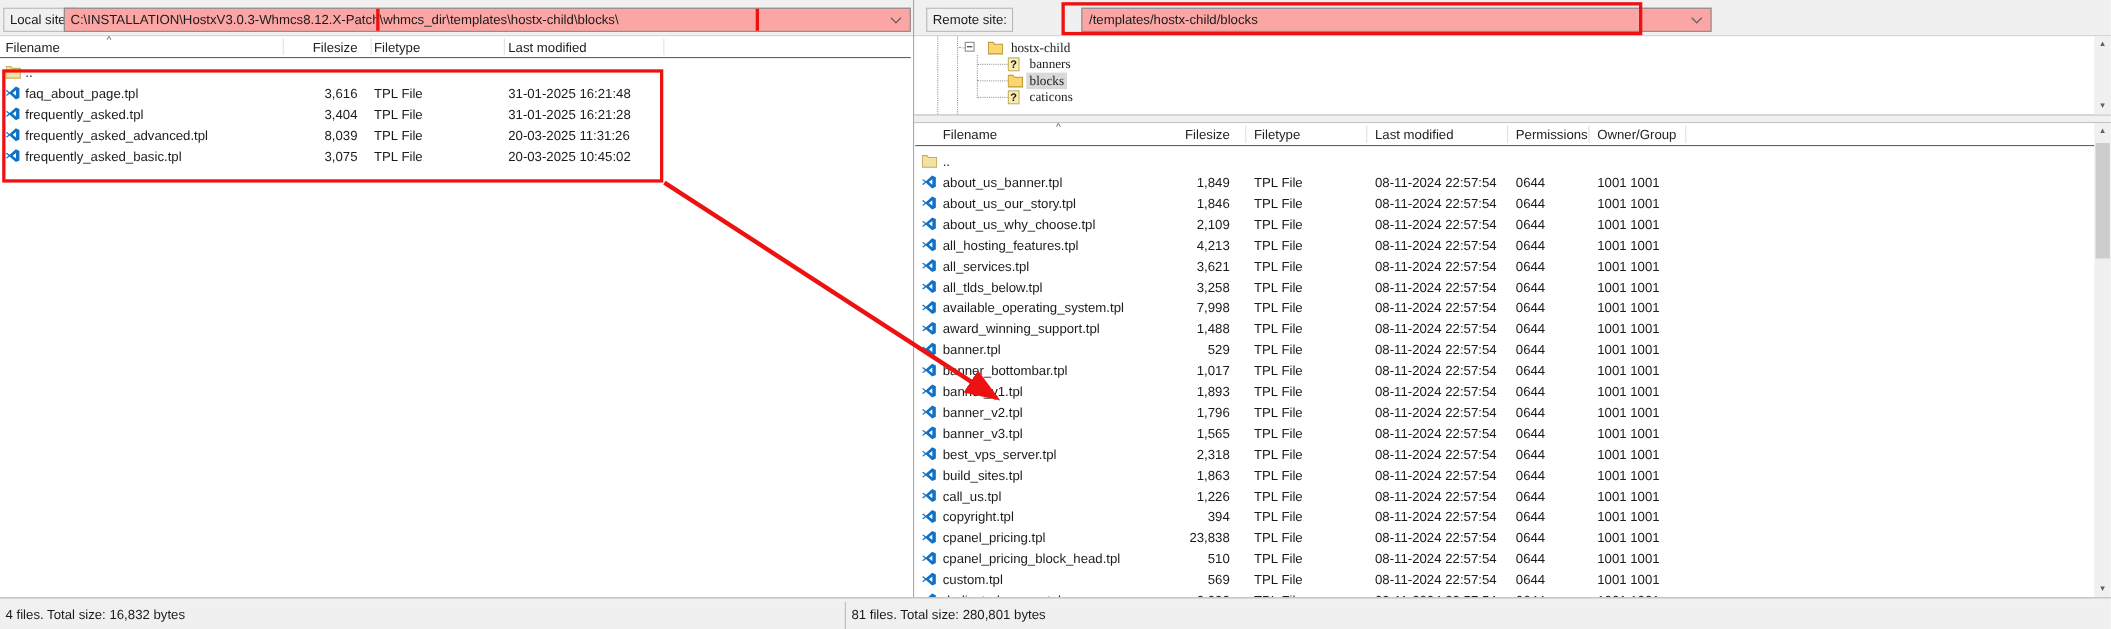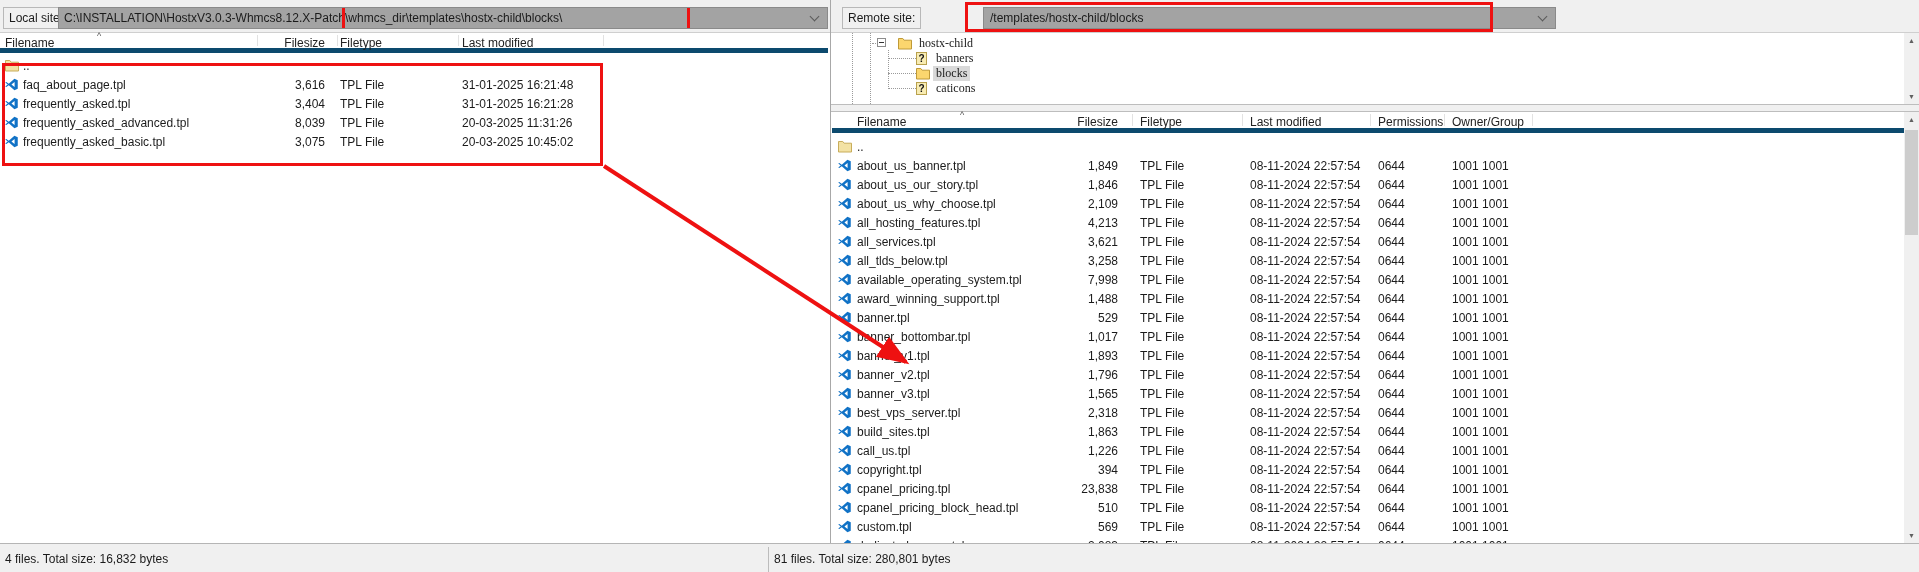--- a/index.html
+++ b/index.html
@@ -5,34 +5,34 @@
   * { box-sizing: border-box; margin: 0; padding: 0; }
   html,body { width:1919px; height:572px; overflow:hidden; }
   body { font-family:"Liberation Sans","DejaVu Sans",sans-serif; font-size:12px; color:#1b1b1b; background:#fff; }
   #app { position:relative; width:1919px; height:572px; background:#fff; }
 
   
   .topband { position:absolute; left:0; top:0; width:1919px; height:33px; background:#f0f0f0; border-bottom:1px solid #cfcfcf; }
   .sitelabel { position:absolute; top:7px; height:22px; line-height:20px; padding:0 5px; background:#f0f0f0; border:1px solid #b8b8b8; color:#1b1b1b; }
   #local-label { left:3px; }
   #remote-label { left:842px; }
-  .combo { position:absolute; top:7px; height:22px; background:#a3a3a3; border:1px solid #8a8a8a; line-height:20px; white-space:nowrap; overflow:hidden; }
+  .combo { position:absolute; top:7px; height:22px; background:#fca5a5; border:1px solid #8a8a8a; line-height:20px; white-space:nowrap; overflow:hidden; }
   #local-combo { left:58px; width:770px; padding-left:5px; }
   #remote-combo { left:983px; width:573px; padding-left:6px; }
   .combo-arrow { position:absolute; top:8px; width:18px; height:20px; cursor:default; }
   .combo-arrow i { position:absolute; left:5px; top:5px; width:7px; height:7px; border-right:1px solid #5a5a5a; border-bottom:1px solid #5a5a5a; transform:rotate(45deg); }
   #local-combo-arrow { left:806px; }
   #remote-combo-arrow { left:1534px; }
   .pathwrap { position:relative; display:inline-block; }
 
   
   #panel-divider { position:absolute; left:830px; top:0; width:1px; height:543px; background:#a8a8a8; }
 
   
-  .lheader { position:absolute; background:#fff; border-bottom:5px solid #0c4a6e;text-decoration:underline; }
+  .lheader { position:absolute; background:#fff; border-bottom:1px solid #0c4a6e;text-decoration:underline; }
   #local-header { left:0; top:33px; width:828px; height:20px; }
   #remote-header { left:832px; top:112px; width:1072px; height:21px; }
   .hcell { position:absolute; top:0; height:100%; line-height:20px; color:#222; }
   .hdiv { position:absolute; top:2px; bottom:2px; width:1px; background:#e2e2e2; }
   .caret { position:absolute; top:-2px; font-size:9px; color:#555; }
 
   
   .rows { position:absolute; overflow:hidden; background:#fff; }
   #local-rows { left:0; top:53px; width:828px; height:490px; }
   #remote-rows { left:832px; top:133px; width:1072px; height:410px; }

